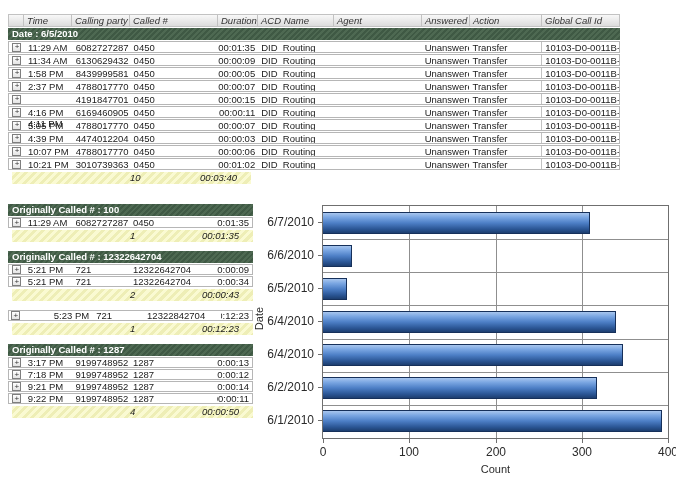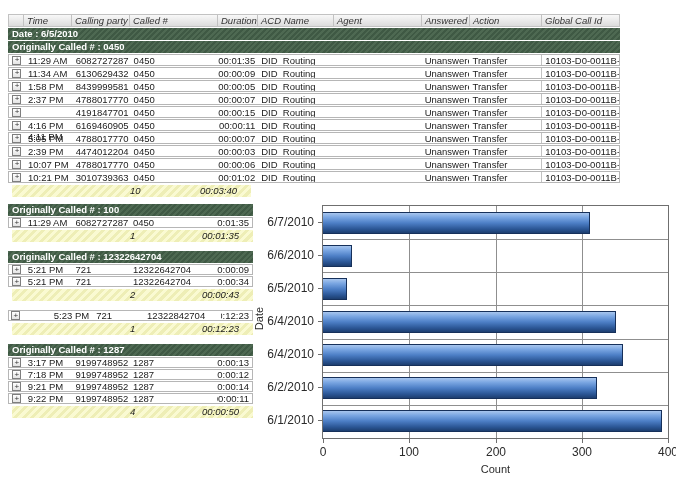--- a/index.html
+++ b/index.html
@@ -72,23 +72,20 @@
         <div class="hc" style="width: 40px;">Duration</div>
         <div class="hc" style="width: 76px;">ACD Name</div>
         <div class="hc" style="width: 88px;">Agent</div>
         <div class="hc" style="width: 48px;">Answered</div>
         <div class="hc" style="width: 72px;">Action</div>
         <div class="hc" style="width: 78px;">Global Call Id</div>
       </div>
     <div class="gbar">
       <span>Date : 6/5/2010</span>
     </div>
-    <div class="gbar">
-      <span>Originally Called # : 0450</span>
-    </div>
     <div id="top-rows">
         <div class="rrow">
           <div class="c exp" style="width: 16px;">
             <div class="expbox">+</div>
           </div>
           <div class="c" style="width: 48px;">11:29 AM</div>
           <div class="c" style="width: 58px;">6082727287</div>
           <div class="c" style="width: 88px;">0450</div>
           <div class="c right" style="width: 40px;">00:01:35</div>
           <div class="c" style="width: 76px;">DID_Routing</div>
@@ -178,21 +175,21 @@
           <div class="c" style="width: 76px;">DID_Routing</div>
           <div class="c" style="width: 88px;"></div>
           <div class="c" style="width: 48px;">Unanswered</div>
           <div class="c" style="width: 72px;">Transfer</div>
           <div class="c gid" style="width: 78px;">10103-D0-0011B-774</div>
         </div>
         <div class="rrow">
           <div class="c exp" style="width: 16px;">
             <div class="expbox">+</div>
           </div>
-          <div class="c" style="width: 48px;">2:39 PM</div>
+          <div class="c" style="width: 48px;">4:39 PM</div>
           <div class="c" style="width: 58px;">4474012204</div>
           <div class="c" style="width: 88px;">0450</div>
           <div class="c right" style="width: 40px;">00:00:03</div>
           <div class="c" style="width: 76px;">DID_Routing</div>
           <div class="c" style="width: 88px;"></div>
           <div class="c" style="width: 48px;">Unanswered</div>
           <div class="c" style="width: 72px;">Transfer</div>
           <div class="c gid" style="width: 78px;">10103-D0-0011B-778</div>
         </div>
         <div class="rrow">

